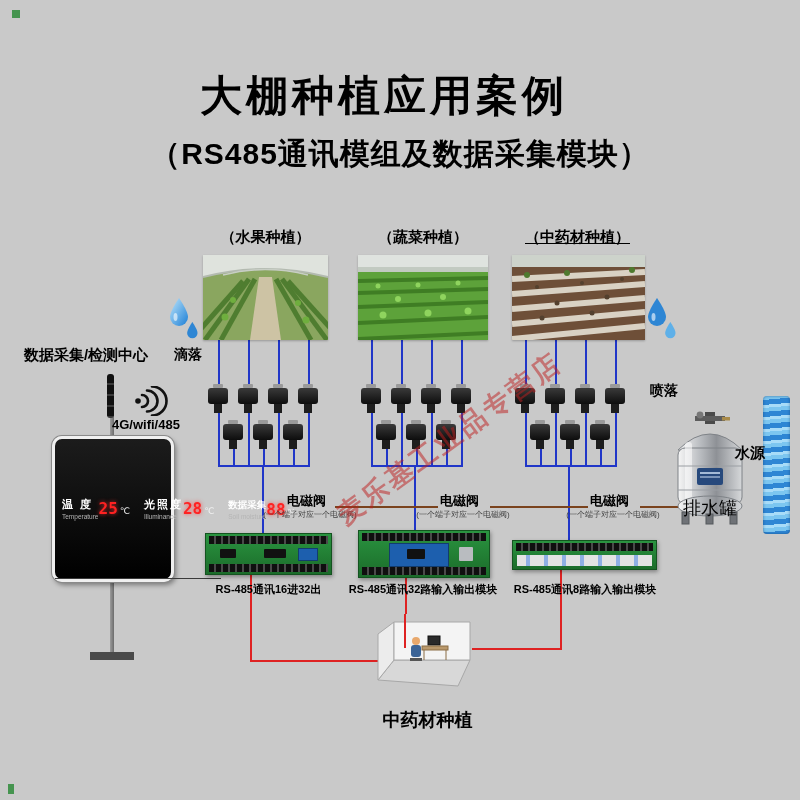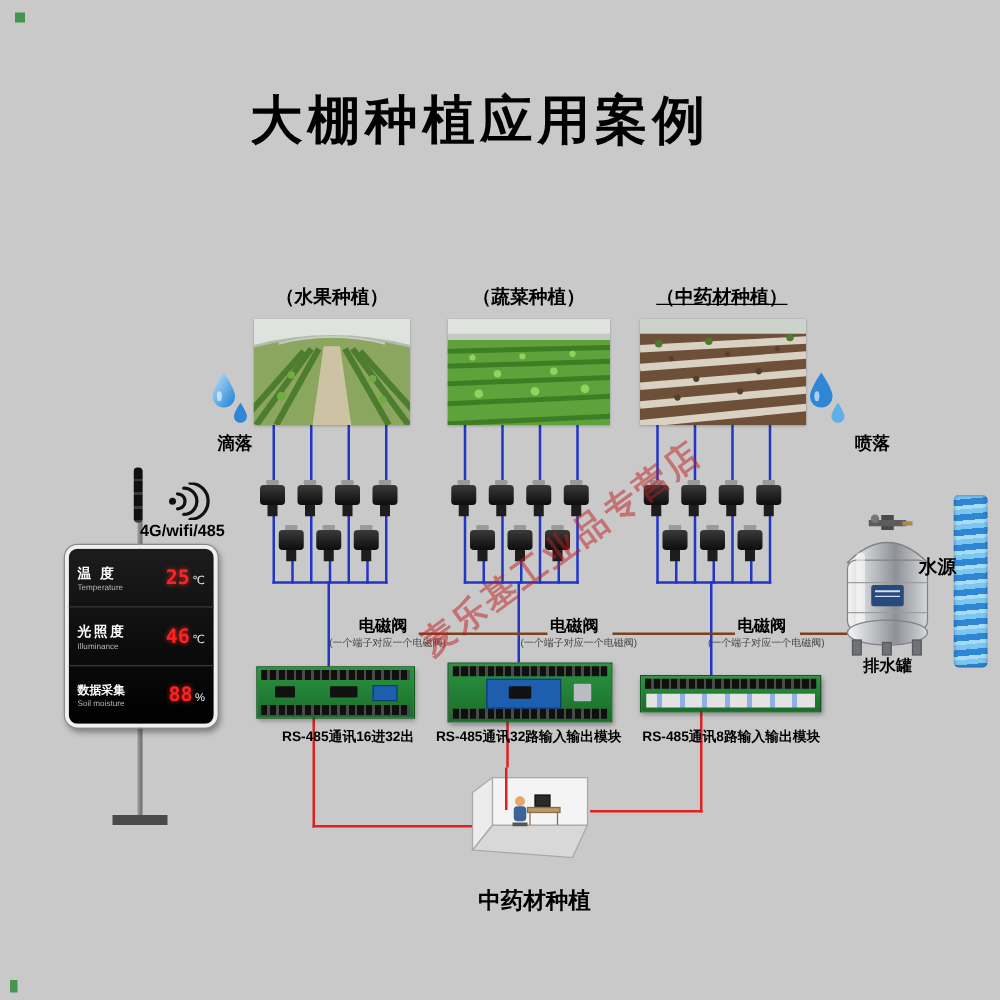--- a/index.html
+++ b/index.html
@@ -39,49 +39,50 @@
   .chip{position:absolute;background:#111;border-radius:1px;}
   .blue-board{position:absolute;background:#1d5fae;border:1px solid #123c6e;}
   .relays{position:absolute;left:4px;right:4px;bottom:3px;height:11px;background:repeating-linear-gradient(90deg,#e3e3e3 0 9px,#8fb0e4 9px 13px,#e3e3e3 13px 18px);}
   .mod-label{top:582px;font-size:11px;font-weight:bold;z-index:4;}
   
   .station-title{top:346px;left:0;width:172px;font-size:15px;font-weight:bold;z-index:4;}
   .pole{left:110px;top:376px;width:4px;height:280px;background:linear-gradient(90deg,#9c9c9c,#6c6c6c);z-index:1;}
   .pole-base{left:90px;top:652px;width:44px;height:8px;background:#4a4a4a;z-index:1;}
   .antenna{left:107px;top:374px;width:7px;height:44px;border-radius:3px;background:repeating-linear-gradient(#101010 0 9px,#3a3a3a 9px 11px);z-index:2;}
   .ant-label{left:112px;top:417px;width:100px;font-size:13px;font-weight:600;z-index:4;}
-  .led-panel{left:52px;top:436px;width:116px;height:140px;background:linear-gradient(#1c1c1c,#000);border:3px solid #f0f0f0;border-radius:10px;box-shadow:0 0 0 1px #8a8a8a,2px 3px 5px rgba(0,0,0,.4);z-index:3;display:flex;flex-direction:column;}
+  .led-panel{left:52px;top:436px;width:116px;height:140px;background:linear-gradient(#1c1c1c,#000);border:3px solid #f0f0f0;border-radius:10px;box-shadow:0 0 0 1px #8a8a8a,2px 3px 5px rgba(0,0,0,.4);z-index:3;display:flex;flex-direction:row;}
   .led-row{flex:1;display:flex;align-items:center;justify-content:space-between;padding:2px 7px;border-bottom:1px solid #3a3a3a;}
   .led-row:last-child{border-bottom:none;}
   .zh{font-size:11px;font-weight:bold;color:#fff;letter-spacing:2px;white-space:nowrap;}
   .zh.small{font-size:9.5px;letter-spacing:0;}
   .en{font-size:6.5px;color:#b5b5b5;margin-top:1px;white-space:nowrap;}
   .val{font-family:"DejaVu Sans Mono",monospace;font-size:16px;font-weight:bold;color:var(--led-red,#ff2222);text-shadow:0 0 4px rgba(255,50,50,.8);}
   .unit{font-size:9px;color:#f2f2f2;margin-left:2px;}
   
   .drop-label{top:346px;width:44px;font-size:14px;font-weight:bold;z-index:4;}
   
   .src-label{left:735px;top:444px;width:40px;font-size:15px;font-weight:bold;z-index:4;}
-  .tank-label{left:666px;top:524px;width:88px;font-size:13px;font-weight:bold;z-index:4;}
+  .tank-label{left:666px;top:496px;width:88px;font-size:18px;font-weight:normal;z-index:4;}
   .water-strip{left:763px;top:396px;width:27px;height:138px;border-radius:4px;z-index:2;
     background:repeating-linear-gradient(175deg,#7cc6f0 0 4px,#2e86d4 4px 9px,#a8dcf8 9px 12px);box-shadow:inset 0 0 3px rgba(0,40,90,.5);}
   
   .room-label{left:330px;top:708px;width:195px;font-size:18px;font-weight:bold;z-index:4;}
   
   .watermark{left:340px;top:500px;transform:rotate(-36deg);transform-origin:0 50%;
     font-size:27px;font-weight:bold;letter-spacing:3px;white-space:nowrap;
     color:rgba(190,30,30,.5);z-index:6;pointer-events:none;}
   .corner-mark{background:#2e8b3a;opacity:.85;z-index:5;}
 </style>
 </head>
 <body>
 
 <div id="stage">
 
   <div class="abs title ctr">大棚种植应用案例</div>
+  <div class="abs subtitle ctr">（RS485通讯模组及数据采集模块）</div>
 
   <div class="abs gh-label ctr" style="left:203px;width:125px;">（水果种植）</div>
   <div class="abs gh-label ctr" style="left:358px;width:130px;">（蔬菜种植）</div>
   <div class="abs gh-label ctr" style="left:505px;width:145px;text-decoration:underline;">（中药材种植）</div>
 
   <div class="abs photo" style="left:203px;width:125px;">
     <svg width="125" height="85" viewBox="0 0 125 85">
       <rect width="125" height="85" fill="#8aa65f"></rect>
       <path d="M0,22 Q62,6 125,22 L125,0 L0,0 Z" fill="#dfe3dd"></path>
       <path d="M0,22 Q62,6 125,22" stroke="#b3bab0" stroke-width="2" fill="none"></path>
@@ -239,22 +240,23 @@
     <svg width="26" height="36" viewBox="0 0 26 36">
         <path d="M11,0 C11,0 2,13 2,19 a9,9 0 0 0 18,0 C20,13 11,0 11,0 Z" fill="#2e86d4"></path>
         <ellipse cx="7.5" cy="19" rx="2" ry="4" fill="#fff" opacity=".6"></ellipse>
       </svg>
   </div>
   <div class="abs" style="left:664px;top:322px;z-index:3;">
     <svg width="15" height="21" viewBox="0 0 26 36">
         <path d="M11,0 C11,0 2,13 2,19 a9,9 0 0 0 18,0 C20,13 11,0 11,0 Z" fill="#5fb0e8"></path>
       </svg>
   </div>
-  <div class="abs drop-label ctr" style="left:676px;">喷落</div>
-
+  <div class="abs drop-label ctr" style="left:642px;margin-top:36px;">喷落</div>
+
+  <div class="abs station-title ctr">数据采集/检测中心</div>
   <div class="abs pole"></div>
   <div class="abs pole-base"></div>
   <div class="abs antenna"></div>
   <div class="abs" style="left:134px;top:386px;z-index:3;">
     <svg width="36" height="30" viewBox="0 0 36 30">
       <circle cx="4" cy="15" r="2.8" fill="#111"></circle>
       <g stroke="#111" stroke-width="2.6" fill="none" stroke-linecap="round">
         <path d="M8,9 A6,6 0 0 1 8,21"></path>
         <path d="M13,4.5 A10.5,10.5 0 0 1 13,25.5"></path>
         <path d="M18,0.5 A14.5,14.5 0 0 1 18,29.5"></path>
@@ -269,21 +271,21 @@
           <div class="zh">温 度</div>
            <div class="en">Temperature</div>
         </div>
       <div><span class="val">25</span><span class="unit">℃</span></div>
     </div>
     <div class="led-row">
       <div>
           <div class="zh">光照度</div>
            <div class="en">Illuminance</div>
         </div>
-      <div><span class="val">46</span><span class="unit">℃</span></div>
+      <div><span class="val">28</span><span class="unit">℃</span></div>
     </div>
     <div class="led-row">
       <div>
           <div class="zh small">数据采集</div>
            <div class="en">Soil moisture</div>
         </div>
       <div><span class="val">88</span><span class="unit">%</span></div>
     </div>
   </div>
 
@@ -306,21 +308,21 @@
     <div class="tstrip bot"></div>
     <div class="blue-board" style="left:30px;top:12px;width:58px;height:22px;"></div>
     <div class="chip" style="left:48px;top:18px;width:18px;height:10px;"></div>
     <div class="chip" style="left:100px;top:16px;width:14px;height:14px;background:#b9bcc0;"></div>
   </div>
   <div class="pcb" style="left:512px;top:540px;width:143px;height:28px;">
     <div class="tstrip top"></div>
     <div class="relays"></div>
   </div>
 
-  <div class="abs mod-label ctr" style="left:206px;width:145px;">RS-485通讯16进32出</div>
+  <div class="abs mod-label ctr" style="left:196px;width:145px;">RS-485通讯16进32出</div>
   <div class="abs mod-label ctr" style="left:338px;width:170px;">RS-485通讯32路输入输出模块</div>
   <div class="abs mod-label ctr" style="left:500px;width:170px;">RS-485通讯8路输入输出模块</div>
 
   <div class="abs" style="left:666px;top:410px;z-index:3;">
     <svg width="88" height="122" viewBox="0 0 88 122">
       <defs>
         <linearGradient id="sg" x1="0" y1="0" x2="1" y2="0">
           <stop offset="0" stop-color="#f6f6f6"></stop>
             <stop offset=".35" stop-color="#b9bcc0"></stop>
           <stop offset=".6" stop-color="#8e9196"></stop>

